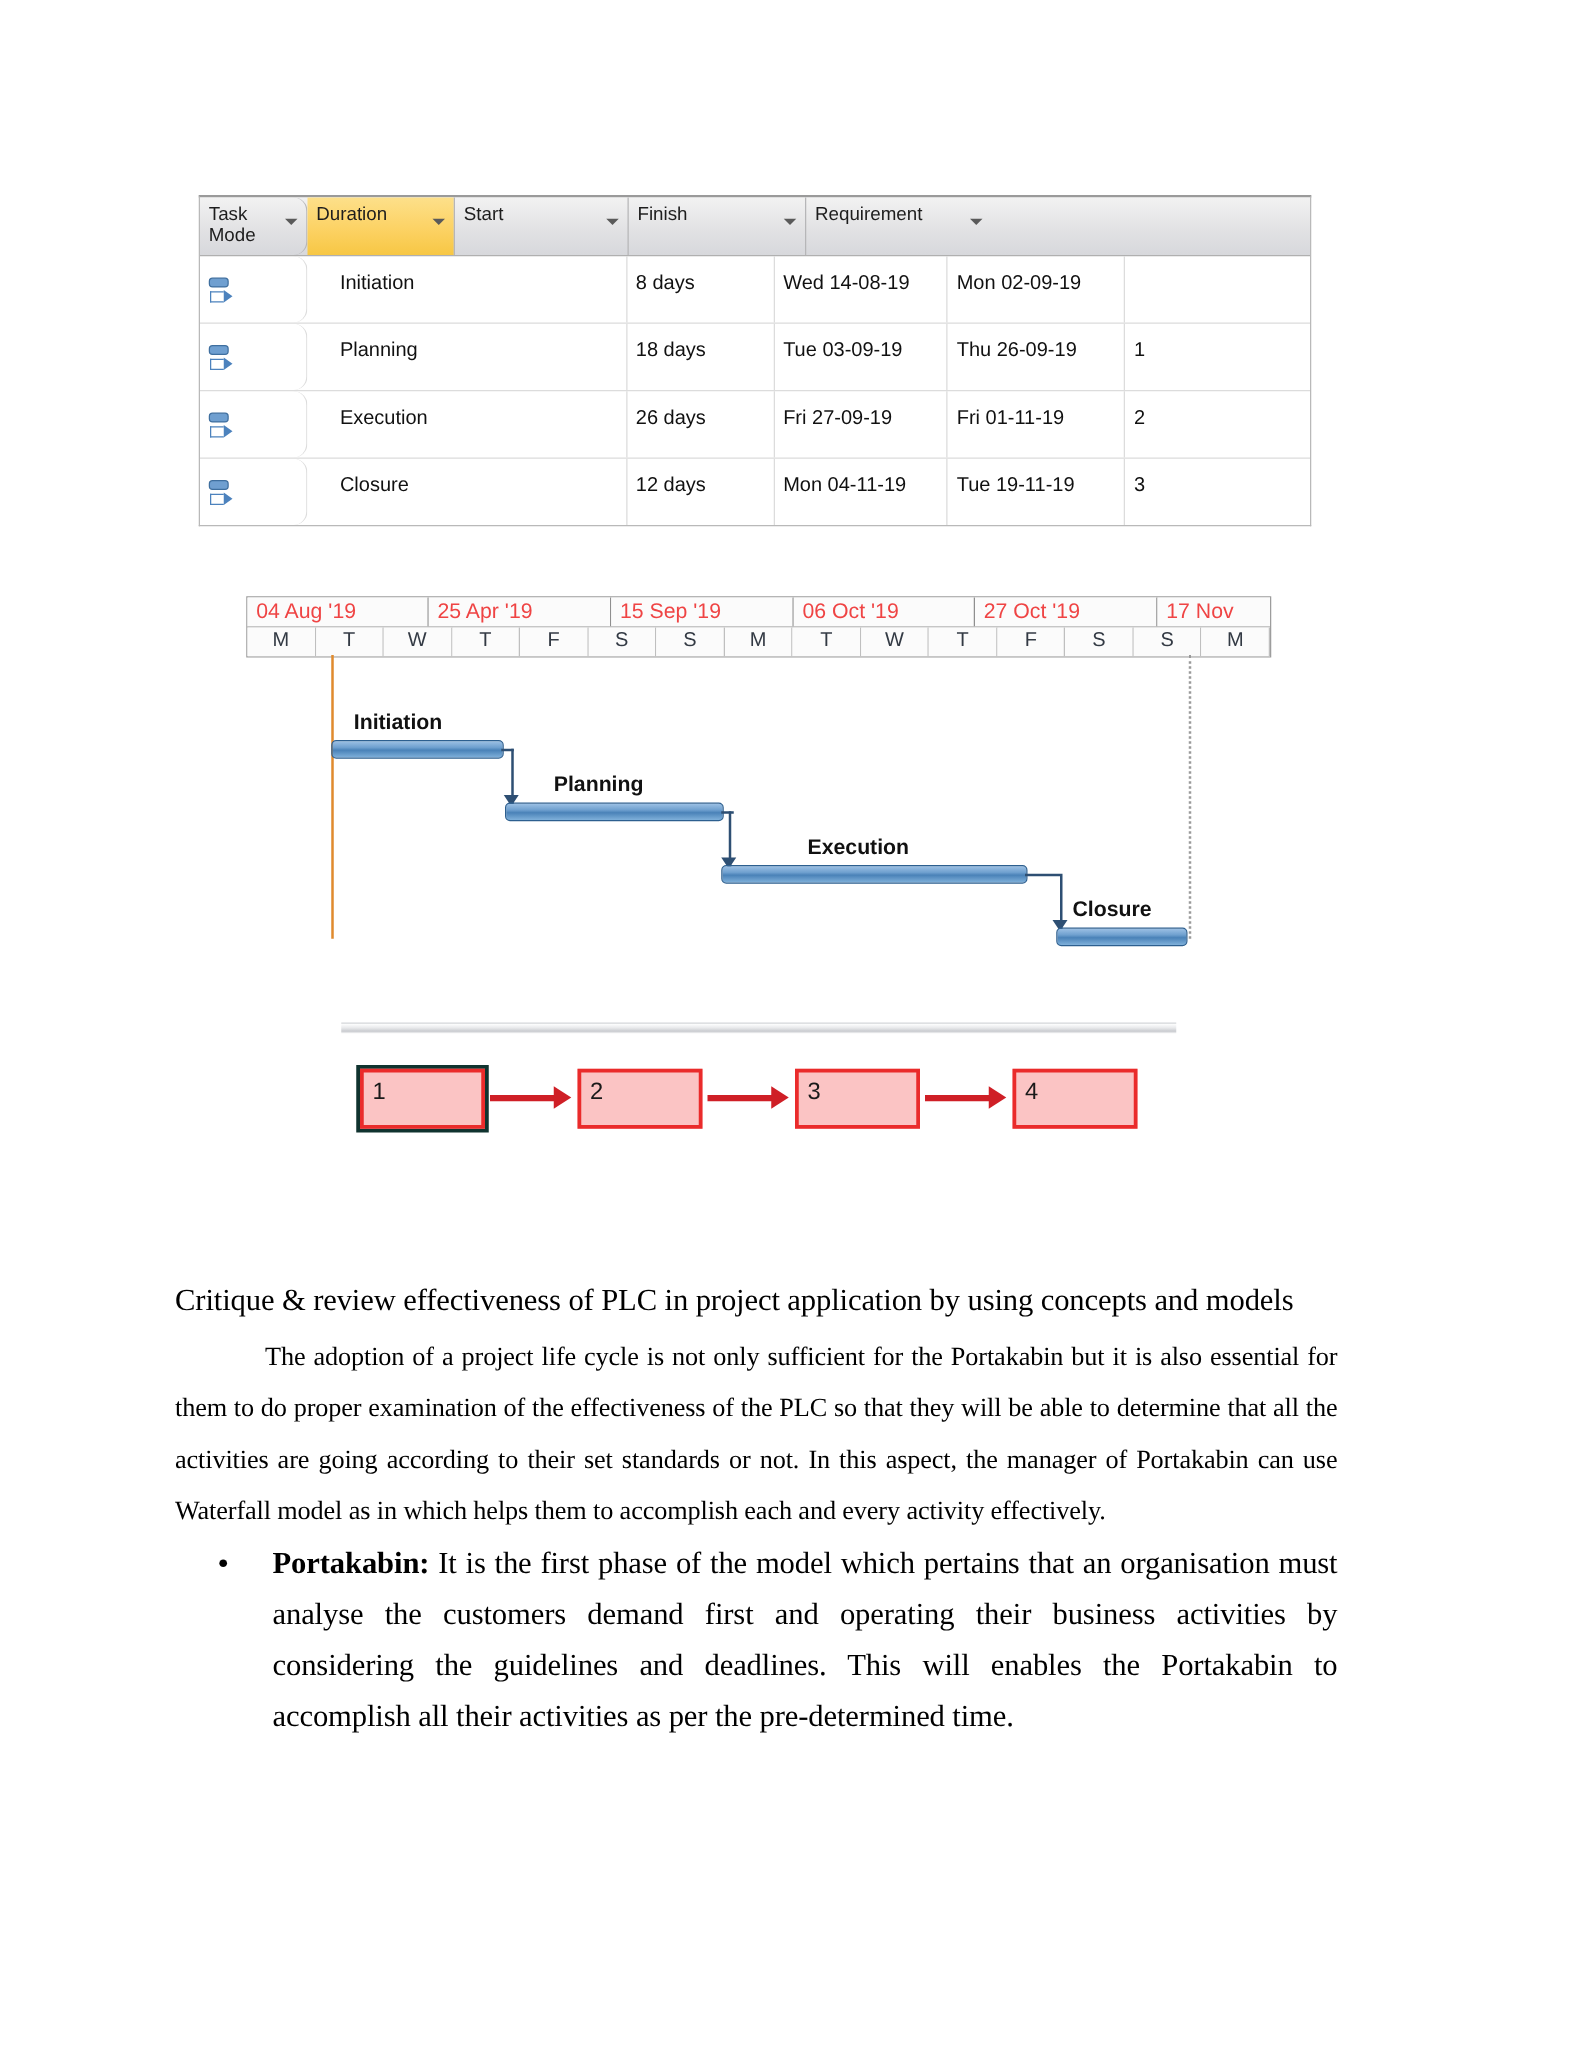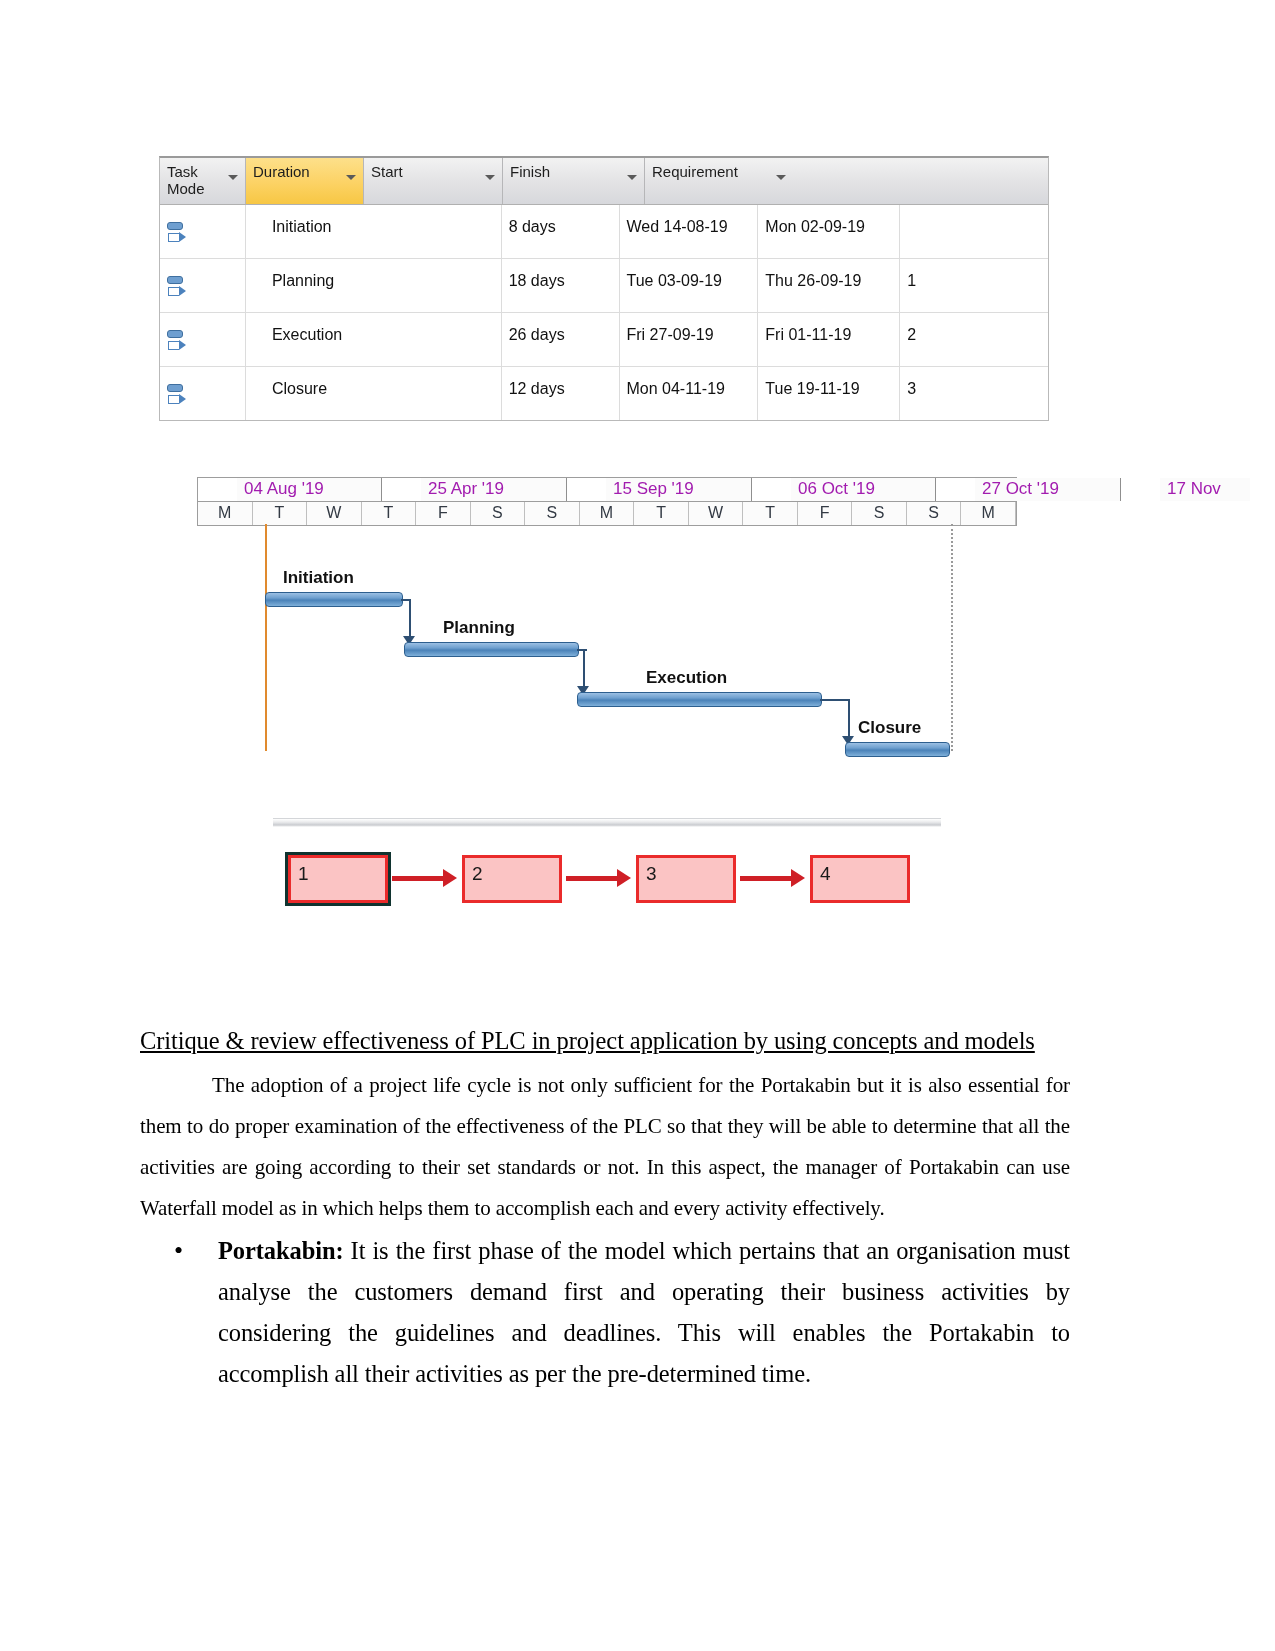--- a/index.html
+++ b/index.html
@@ -64,21 +64,21 @@
   .mspj-row:last-child { border-bottom: none; }
   .mspj-cell {
     box-sizing: border-box;
     border-right: 1px solid #dcdcdc;
     padding: 13px 6px 0 7px;
     font-size: 16px;
     color: #111;
     overflow: hidden;
     white-space: nowrap;
   }
-  .c-mode   { width: 86px; }
+  .c-mode   { width: 86px; border-radius: 11px; }
   .c-name   { width: 256px; padding-left: 26px; }
   .c-dur    { width: 118px; }
   .c-start  { width: 139px; }
   .c-finish { width: 142px; }
   .c-pred   { width: 148px; border-right: none; }
 
   
   .tm-icon { position: relative; width: 24px; height: 30px; margin-top: 4px; }
   .tm-icon .bar {
     position: absolute; left: 0; top: 0;
@@ -122,25 +122,24 @@
     background: #ffffff;
   }
   .gantt-weeks { display: flex; height: 23px; }
   .gantt-week {
     flex: 0 0 auto;
     box-sizing: border-box;
     border-right: 1px solid #8f8f8f;
     padding-left: 7px;
     font-size: 17px;
     line-height: 22px;
-    color: #a21caf;
+    color: #ef4444;
     background: #fbfbfb;
     white-space: nowrap;
     overflow: hidden;
-    margin-left: 39px;
   }
   .gantt-days {
     display: flex;
     height: 23px;
     border-top: 1px solid #9d9d9d;
   }
   .gantt-day {
     flex: 1 1 0;
     box-sizing: border-box;
     border-right: 1px solid #bfbfbf;
@@ -252,21 +251,20 @@
   
   .doc-body {
     position: absolute;
     left: 140px;
     top: 1024px;
     width: 930px;
   }
   .heading-ul {
     font-size: 24.5px;
     line-height: 34px;
-    text-decoration: underline;
     margin: 0 0 7px 0;
     letter-spacing: -0.1px;
   }
   .para {
     font-size: 21px;
     line-height: 41px;
     text-align: justify;
     margin: 0;
     text-indent: 72px;
     letter-spacing: -0.1px;

